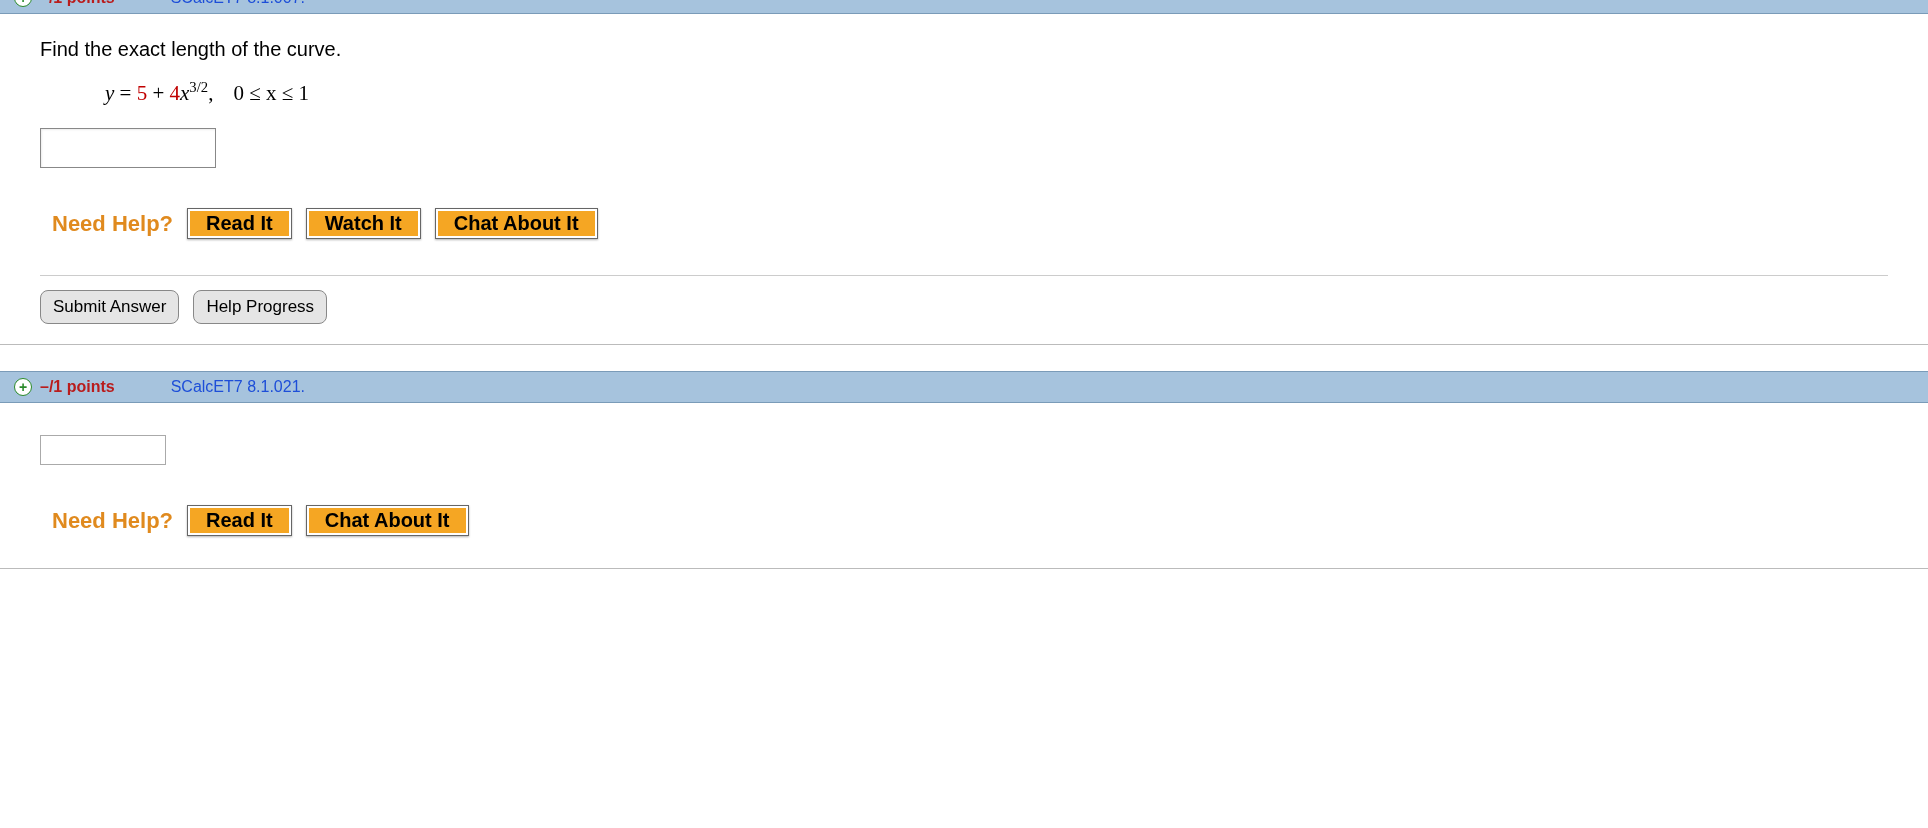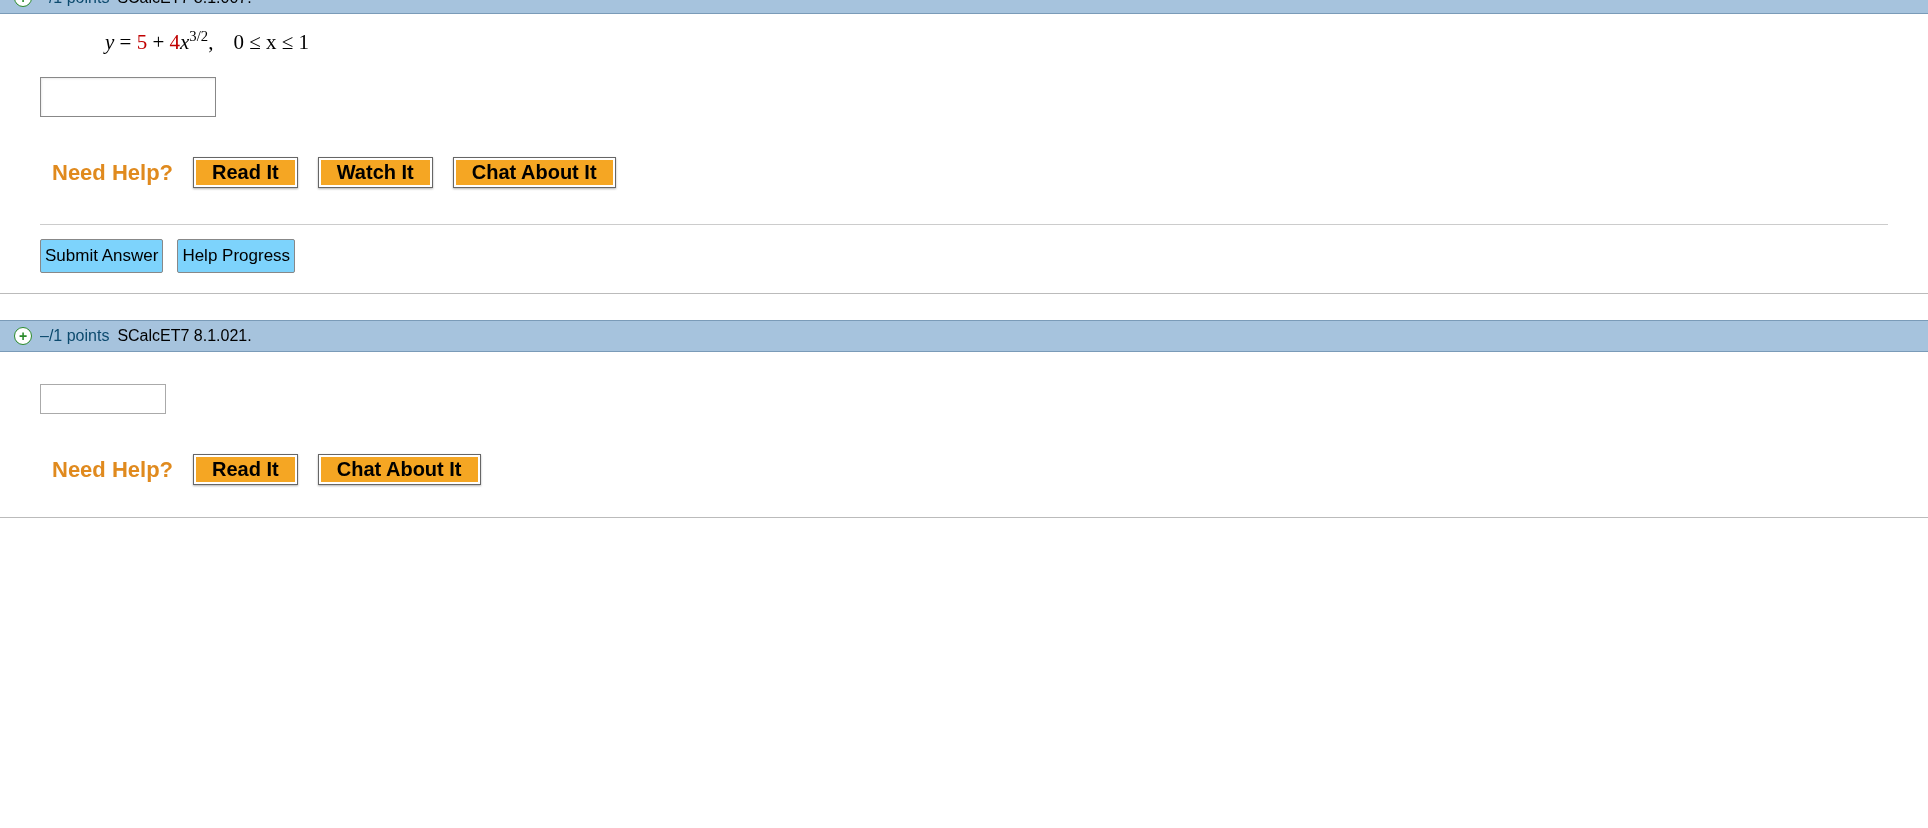--- a/index.html
+++ b/index.html
@@ -27,27 +27,28 @@
     color: #2a8a2a;
     border: 1px solid #2a8a2a;
     display: inline-flex;
     align-items: center;
     justify-content: center;
     font-weight: bold;
     font-size: 14px;
     line-height: 1;
   }
   .points {
-    color: #0c4a6e;
-    font-weight: normal;
+    color: #b91c1c;
+    font-weight: bold;
     font-size: 16px;
   }
   .src {
-    color: #000000;
+    color: #1d4ed8;
     font-size: 16px;
+    margin-left: 48px;
   }
   .question-body {
     padding: 14px 40px 20px 40px;
     border-bottom: 1px solid #bbb;
   }
   .prompt {
     font-size: 20px;
     margin: 10px 0 18px 0;
   }
   .formula {
@@ -79,21 +80,21 @@
     margin: 18px 0 10px 0;
     width: 120px;
     height: 26px;
     border: 1px solid #aaa;
     background: #fff;
   }
   .help-row {
     margin: 30px 0 12px 12px;
     display: flex;
     align-items: center;
-    gap: 20px;
+    gap: 14px;
   }
   .need-help {
     color: #e08a1e;
     font-weight: bold;
     font-size: 22px;
   }
   .help-btn {
     background: #f5a623;
     border: 1px solid #666;
     box-shadow: inset 0 0 0 2px #fff, 0 1px 2px rgba(0,0,0,0.3);
@@ -108,43 +109,44 @@
     border-top: 1px solid #ccc;
     padding-top: 14px;
     display: flex;
     gap: 14px;
     align-items: center;
   }
   .gap {
     width: 40px;
   }
   .std-btn {
-    background: #7dd3fc;
+    background: #e5e5e5;
     border: 1px solid #888;
-    padding: 6px 4px;
+    padding: 6px 12px;
     font-size: 17px;
     cursor: pointer;
     font-family: Arial, sans-serif;
-    border-radius: 2px;
+    border-radius: 8px;
   }
   .inline-sep {
     display:inline-block;
     width:20px;
   }
 </style>
 </head>
 <body>
 
 <div class="header-bar" style="margin-top:-18px;">
   <span class="plus-icon">+</span>
   <span class="points">–/1 points</span>
   <span class="src">SCalcET7 8.1.007.</span>
 </div>
 
 <div class="question-body">
+  <div class="prompt">Find the exact length of the curve.</div>
   <div class="formula">
     <span>y</span><span class="roman"> = </span><span class="num">5</span><span class="roman"> + </span><span class="num">4</span><span>x</span><sup>3/2</sup><span class="roman">,</span><span class="inline-sep"></span><span class="roman" style="font-style:normal;"><span style="font-style:normal;">0 ≤ x ≤ 1</span></span>
   </div>
 
   <input type="text" class="answer-input" style="">
 
   <div class="help-row">
     <span class="need-help">Need Help?</span>
     <button class="help-btn">Read It</button>
     <button class="help-btn">Watch It</button>

